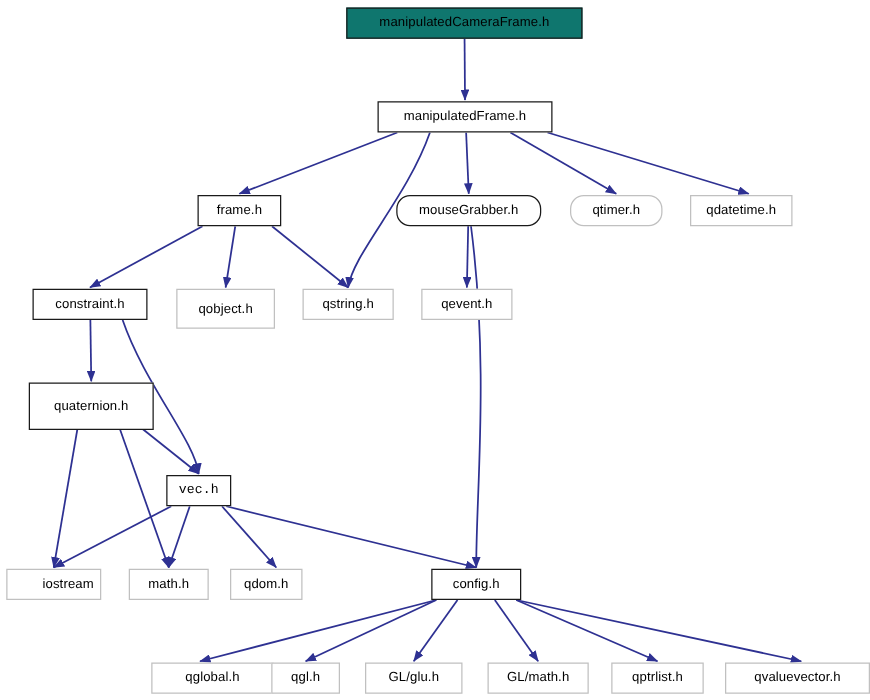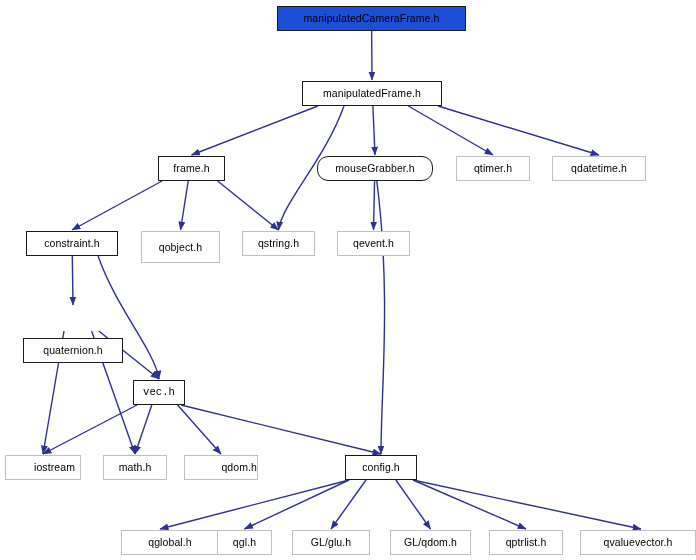--- a/index.html
+++ b/index.html
@@ -38,21 +38,21 @@
     line-height: 1;
     white-space: nowrap;
     letter-spacing: 0.1px;
     z-index: 2;
   }
   .gnode.internal {
     border: 1.6px solid #1a1a1a;
   }
   .gnode.root {
     border: 1.6px solid #1a1a1a;
-    background: #1d4ed8;
+    background: #0f766e;
   }
   .gnode-label {
     pointer-events: none;
   }
 </style>
 </head>
 <body>
 
 <div id="graph-canvas">
   <svg id="edge-layer" viewBox="0 0 696 560" width="696" height="560">
@@ -94,67 +94,67 @@
       </div>
       <div class="gnode internal" style="left: 302px; top: 81px; width: 140px; height: 25px;">
         <span class="gnode-label">manipulatedFrame.h</span>
       </div>
       <div class="gnode internal" style="left: 158px; top: 156px; width: 67px; height: 25px;">
         <span class="gnode-label">frame.h</span>
       </div>
       <div class="gnode internal" style="left: 317px; top: 156px; width: 116px; height: 25px; border-radius: 11px;">
         <span class="gnode-label">mouseGrabber.h</span>
       </div>
-      <div class="gnode external" style="left: 456px; top: 156px; width: 74px; height: 25px;">
+      <div class="gnode external" style="left: 456px; top: 156px; width: 74px; height: 25px; border-radius: 11px;">
         <span class="gnode-label">qtimer.h</span>
       </div>
-      <div class="gnode external" style="left: 552px; top: 156px; width: 94px; height: 25px;">
+      <div class="gnode external" style="left: 552px; top: 156px; width: 82px; height: 25px;">
         <span class="gnode-label">qdatetime.h</span>
       </div>
       <div class="gnode internal" style="left: 26px; top: 231px; width: 92px; height: 25px;">
         <span class="gnode-label">constraint.h</span>
       </div>
       <div class="gnode external" style="left: 141px; top: 231px; width: 79px; height: 32px;">
         <span class="gnode-label">qobject.h</span>
       </div>
       <div class="gnode external" style="left: 242px; top: 231px; width: 73px; height: 25px;">
         <span class="gnode-label">qstring.h</span>
       </div>
       <div class="gnode external" style="left: 337px; top: 231px; width: 73px; height: 25px;">
         <span class="gnode-label">qevent.h</span>
       </div>
-      <div class="gnode internal" style="left: 23px; top: 306px; width: 100px; height: 25px; margin-top: 32px;">
+      <div class="gnode internal" style="left: 23px; top: 306px; width: 100px; height: 38px;">
         <span class="gnode-label">quaternion.h</span>
       </div>
       <div class="gnode internal" style="left: 133px; top: 380px; width: 52px; height: 25px; font-family: Liberation Mono, monospace;">
         <span class="gnode-label">vec.h</span>
       </div>
       <div class="gnode external" style="left: 5px; top: 455px; width: 76px; height: 25px; padding-left: 23px;">
         <span class="gnode-label">iostream</span>
       </div>
       <div class="gnode external" style="left: 103px; top: 455px; width: 64px; height: 25px;">
         <span class="gnode-label">math.h</span>
       </div>
-      <div class="gnode external" style="left: 184px; top: 455px; width: 74px; height: 25px; justify-content: flex-end;">
+      <div class="gnode external" style="left: 184px; top: 455px; width: 58px; height: 25px;">
         <span class="gnode-label">qdom.h</span>
       </div>
       <div class="gnode internal" style="left: 345px; top: 455px; width: 72px; height: 25px;">
         <span class="gnode-label">config.h</span>
       </div>
       <div class="gnode external" style="left: 121px; top: 530px; width: 98px; height: 25px;">
         <span class="gnode-label">qglobal.h</span>
       </div>
       <div class="gnode external" style="left: 217px; top: 530px; width: 55px; height: 25px;">
         <span class="gnode-label">qgl.h</span>
       </div>
       <div class="gnode external" style="left: 292px; top: 530px; width: 78px; height: 25px;">
         <span class="gnode-label">GL/glu.h</span>
       </div>
       <div class="gnode external" style="left: 390px; top: 530px; width: 81px; height: 25px;">
-        <span class="gnode-label">GL/qdom.h</span>
+        <span class="gnode-label">GL/math.h</span>
       </div>
       <div class="gnode external" style="left: 489px; top: 530px; width: 74px; height: 25px;">
         <span class="gnode-label">qptrlist.h</span>
       </div>
       <div class="gnode external" style="left: 580px; top: 530px; width: 116px; height: 25px;">
         <span class="gnode-label">qvaluevector.h</span>
       </div>
     </div>
 </div>
 

